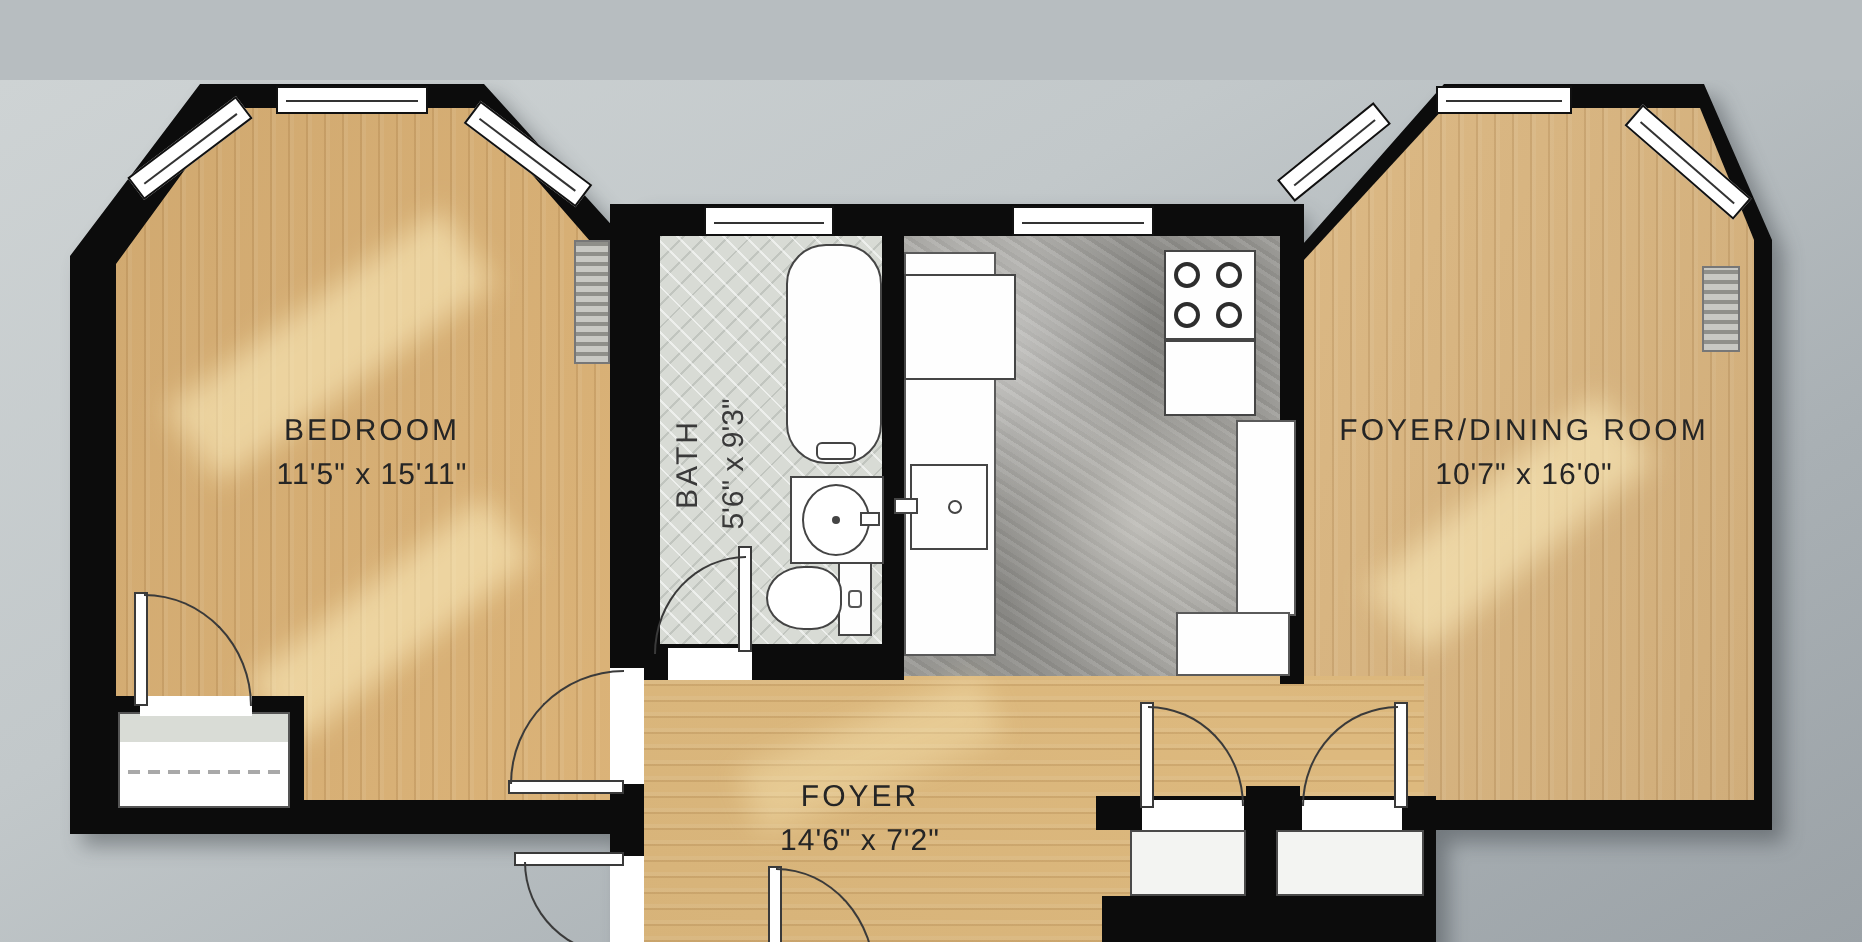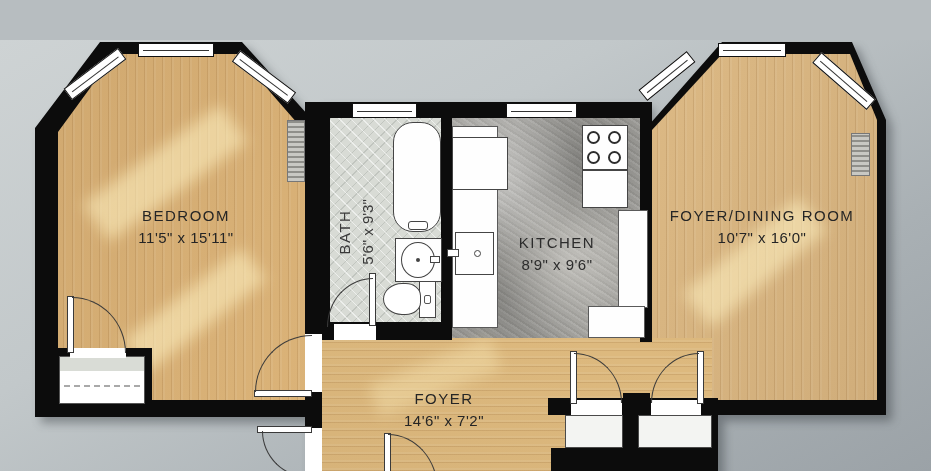--- a/index.html
+++ b/index.html
@@ -164,26 +164,22 @@
   <div class="arc" style="left:651px;top:313px;width:48px;height:50px;border-top:1.6px solid #3a3a3a;border-left:1.6px solid #3a3a3a;border-radius:100% 0 0 0;"></div>
 
   <div class="lbl" style="left:186px;top:165px;">
     <div class="nm">BEDROOM</div>
     <div class="dm">11'5" x 15'11"</div>
   </div>
   <div class="lbl-rot" style="left:356px;top:192px;">
     <div class="nm" style="font-size:15px;letter-spacing:1.5px;">BATH</div>
     <div class="dm" style="font-size:15px;">5'6" x 9'3"</div>
   </div>
-  <div class="lbl" style="left:557px;top:192px;color:#2c2c2c;">
-    <div class="nm">KITCHEN</div>
-    <div class="dm">8'9" x 9'6"</div>
-  </div>
   <div class="lbl" style="left:762px;top:165px;">
     <div class="nm">FOYER/DINING ROOM</div>
     <div class="dm">10'7" x 16'0"</div>
   </div>
-  <div class="lbl" style="left:444px;top:348px;">
+  <div class="lbl" style="left:430px;top:348px;">
     <div class="nm">FOYER</div>
     <div class="dm">14'6" x 7'2"</div>
   </div>
 
 </div>
 
 </body></html>

